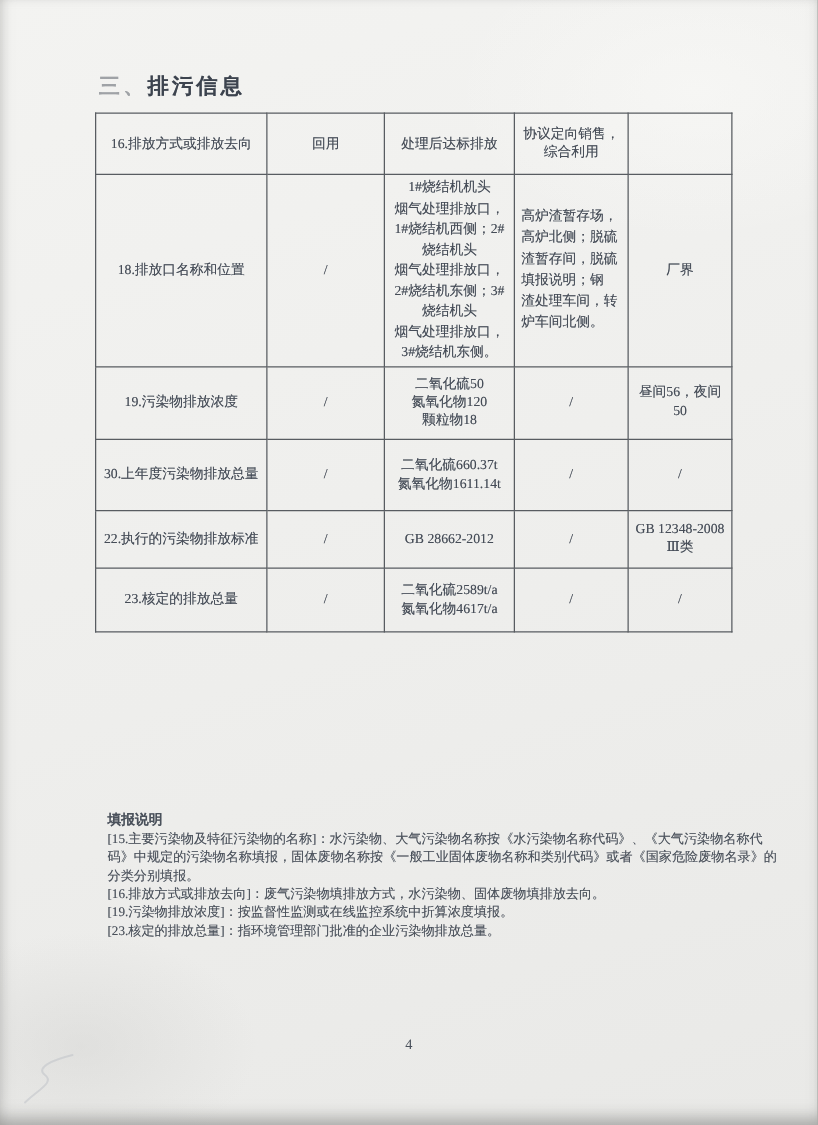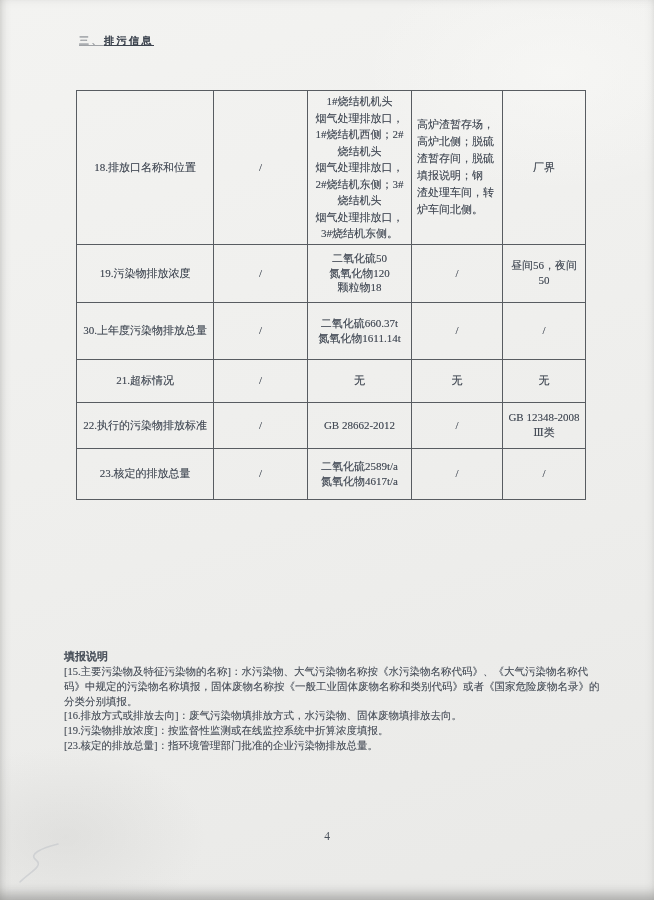--- a/index.html
+++ b/index.html
@@ -11,24 +11,23 @@
       radial-gradient(ellipse 200px 130px at 10% 93%, rgba(206,206,204,.4), rgba(206,206,204,0) 70%),
       radial-gradient(ellipse 260px 160px at 85% 8%,  rgba(250,250,248,.55), rgba(250,250,248,0) 75%),
       linear-gradient(163deg,#f3f3f1 0%,#eeeeec 55%,#e9e9e7 100%);
     box-shadow:
       inset 0 -14px 12px -8px rgba(122,122,120,.55),
       inset 10px 0 10px -9px rgba(140,140,138,.40),
       inset -8px 0 10px -9px rgba(150,150,148,.25),
       inset 0 6px 8px -7px rgba(160,160,158,.25);
   }
   .title{
-    position:absolute;left:79px;top:34px;
-    font-size:10px;font-weight:bold;letter-spacing:2.5px;color:#3c434e;
+    position:absolute;left:79px;top:57px;
+    font-size:17px;font-weight:bold;letter-spacing:2.5px;color:#3c434e;
     text-shadow:0 0 .5px rgba(60,67,78,.55);
-    text-decoration:underline;
   }
   .title .faint{opacity:.45;}
   table.ptable{
     position:absolute;left:76px;top:90px;width:509px;
     border-collapse:collapse;table-layout:fixed;
   }
   table.ptable td{
     border:1px solid #585c61;
     font-size:11px;line-height:1.35;
     text-align:center;vertical-align:middle;
@@ -37,21 +36,21 @@
     overflow:hidden;
   }
   table.ptable{border:1.5px solid #4c5055;}
   td.label{text-align:left;padding:2px 2px 2px 5px;}
   tr.r15{height:58px}  tr.r16{height:49px}  tr.r17{height:41px}
   tr.r18{height:152px} tr.r19{height:58px}  tr.r20{height:57px}
   tr.r21{height:43px}  tr.r22{height:46px}  tr.r23{height:51px}
   tr.r18 td.c-air{line-height:1.5;}
   tr.r18 td.c-solid{text-align:left;line-height:1.55;padding-left:5px;}
   .notes{
-    position:absolute;left:64px;top:649px;width:542px;
+    position:absolute;left:86px;top:649px;width:542px;
     font-size:10.5px;line-height:1.4;color:#4a515b;
     text-shadow:0 0 .4px rgba(70,78,90,.45);
   }
   .notes-title{font-weight:bold;margin-bottom:1px;font-size:11px;}
   .note-line{margin:0;}
   .page-num{
     position:absolute;left:0;right:0;top:830px;text-align:center;
     font-size:11.5px;color:#4a5ософ15b;color:#4a515b;
   }
   .pencil-mark{position:absolute;left:14px;top:838px;opacity:.45;}
@@ -67,20 +66,28 @@
 
   <table class="ptable">
     <colgroup>
       <col style="width:137px">
         <col style="width:94px">
         <col style="width:104px">
         <col style="width:91px">
         <col style="width:83px">
     </colgroup>
     <tbody>
+      <tr class="r16">
+        <td class="label">16.排放方式或排放去向</td>
+        <td class="c-water">回用</td>
+        <td class="c-air">处理后达标排放</td>
+        <td class="c-solid">协议定向销售，
+综合利用</td>
+        <td class="c-noise"></td>
+      </tr>
       <tr class="r18">
         <td class="label">18.排放口名称和位置</td>
         <td class="c-water">/</td>
         <td class="c-air">1#烧结机机头
 烟气处理排放口，
 1#烧结机西侧；2#
 烧结机头
 烟气处理排放口，
 2#烧结机东侧；3#
 烧结机头
@@ -104,27 +111,20 @@
         <td class="c-noise">昼间56，夜间50</td>
       </tr>
       <tr class="r20">
         <td class="label">30.上年度污染物排放总量</td>
         <td class="c-water">/</td>
         <td class="c-air">二氧化硫660.37t
 氮氧化物1611.14t</td>
         <td class="c-solid">/</td>
         <td class="c-noise">/</td>
       </tr>
-      <tr class="r21">
-        <td class="label">21.超标情况</td>
-        <td class="c-water">/</td>
-        <td class="c-air">无</td>
-        <td class="c-solid">无</td>
-        <td class="c-noise">无</td>
-      </tr>
       <tr class="r22">
         <td class="label">22.执行的污染物排放标准</td>
         <td class="c-water">/</td>
         <td class="c-air">GB 28662-2012</td>
         <td class="c-solid">/</td>
         <td class="c-noise">GB 12348-2008 Ⅲ类</td>
       </tr>
       <tr class="r23">
         <td class="label">23.核定的排放总量</td>
         <td class="c-water">/</td>

